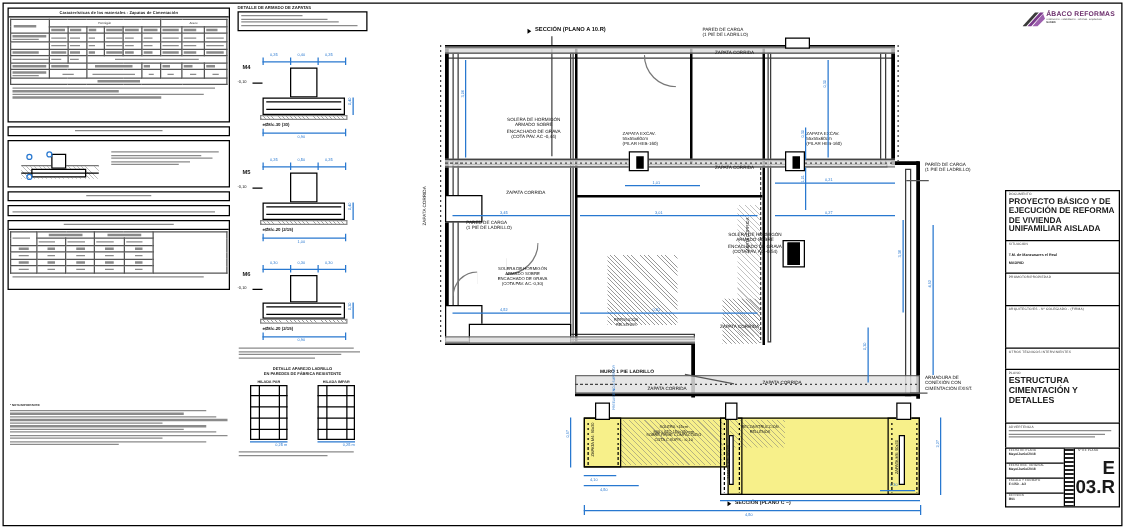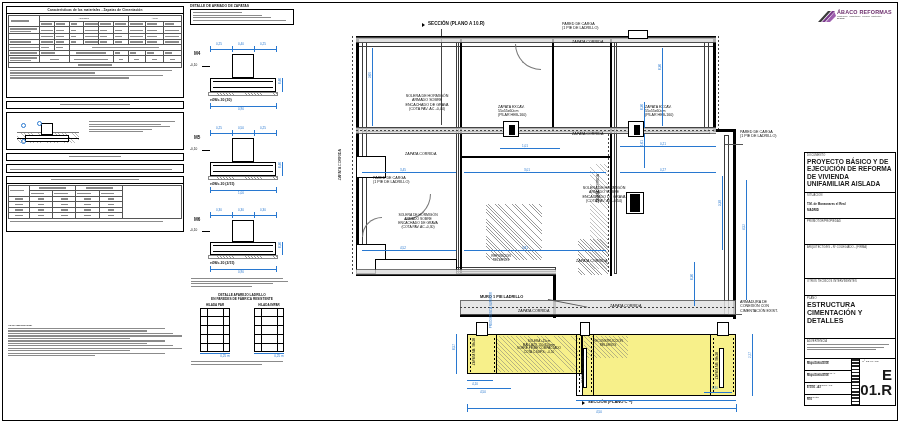--- a/index.html
+++ b/index.html
@@ -872,18 +872,18 @@
           </div>
           <div style="height:11px;">
             <div class="tb-cap" style="font-size:2.3px;">REVISIÓN</div>
             <div class="tb-val" style="font-size:2.7px;">R01</div>
           </div>
         </div>
         <div style="width:8px;border-right:1px solid #000;background:repeating-linear-gradient(180deg,#222 0 1.6px,#fff 1.6px 3.2px);"></div>
         <div style="flex:1;position:relative;">
           <div class="tb-cap" style="font-size:2.3px;">Nº DE PLANO</div>
           <div class="sheet-code" style="margin-top:5px;">E</div>
-          <div class="sheet-code">01.R</div>
+          <div class="sheet-code">03.R</div>
         </div>
       </div>
     </div>
   </div>
 </div>
 
 </body></html>

